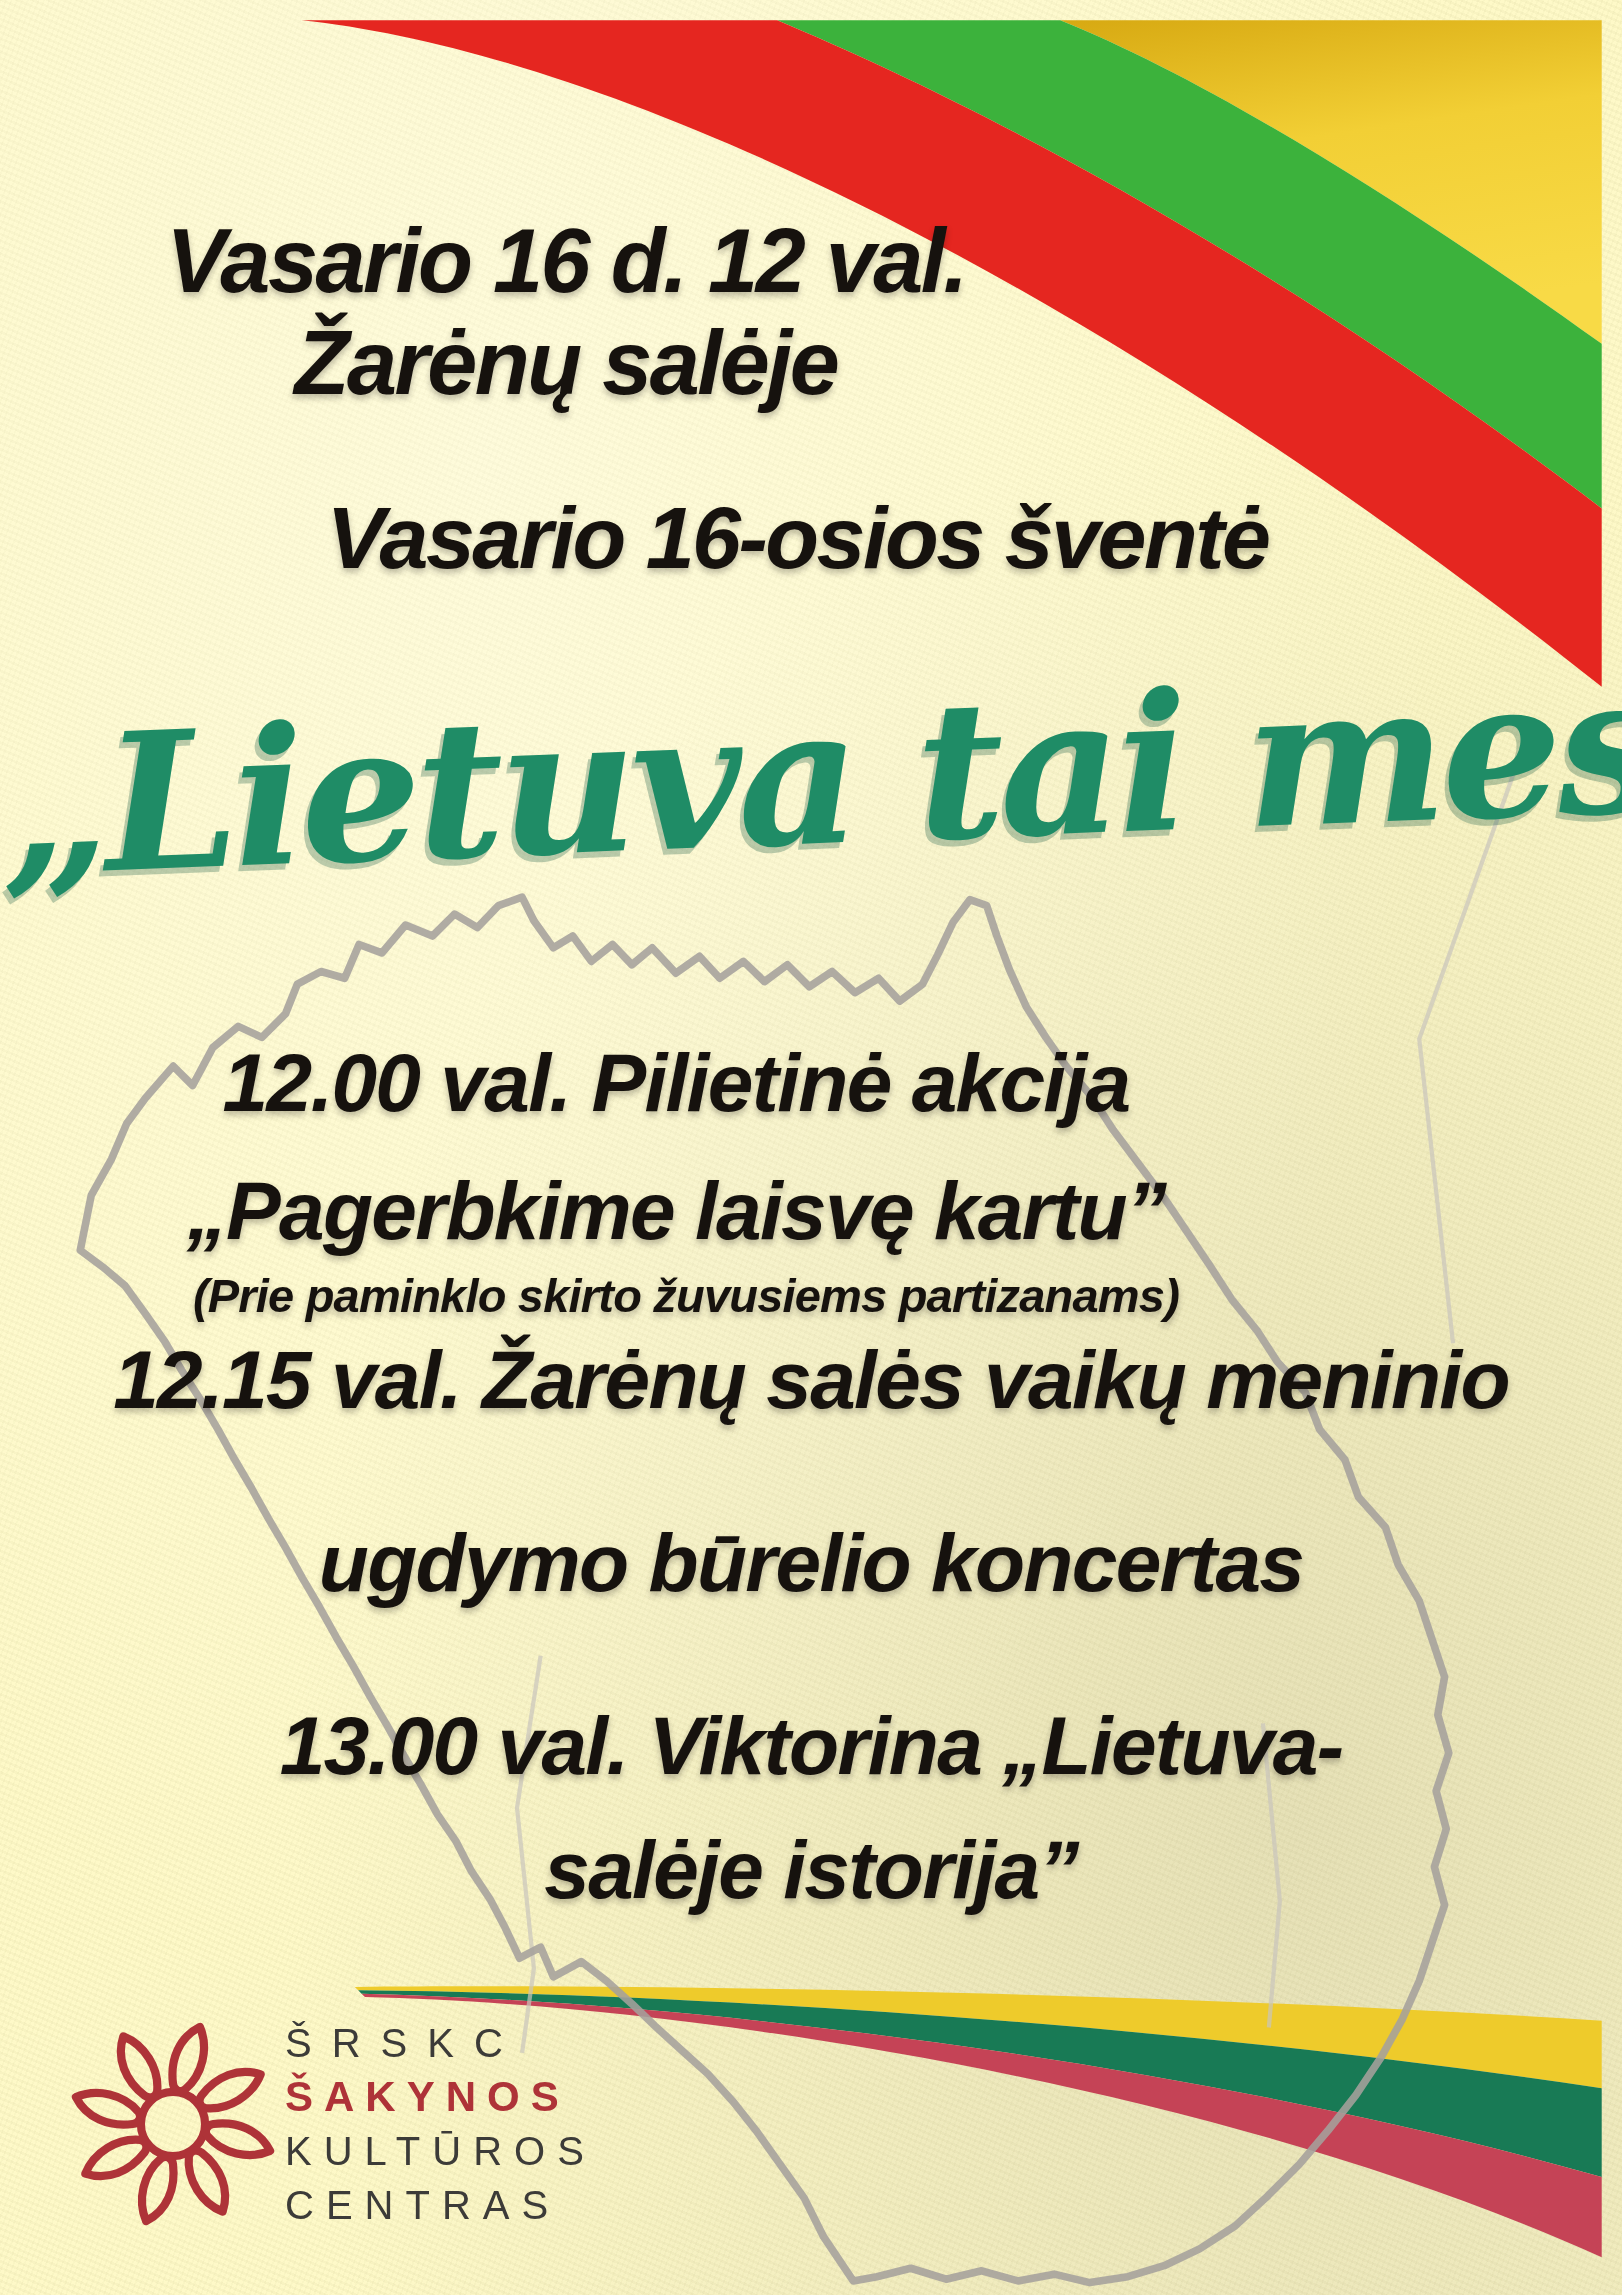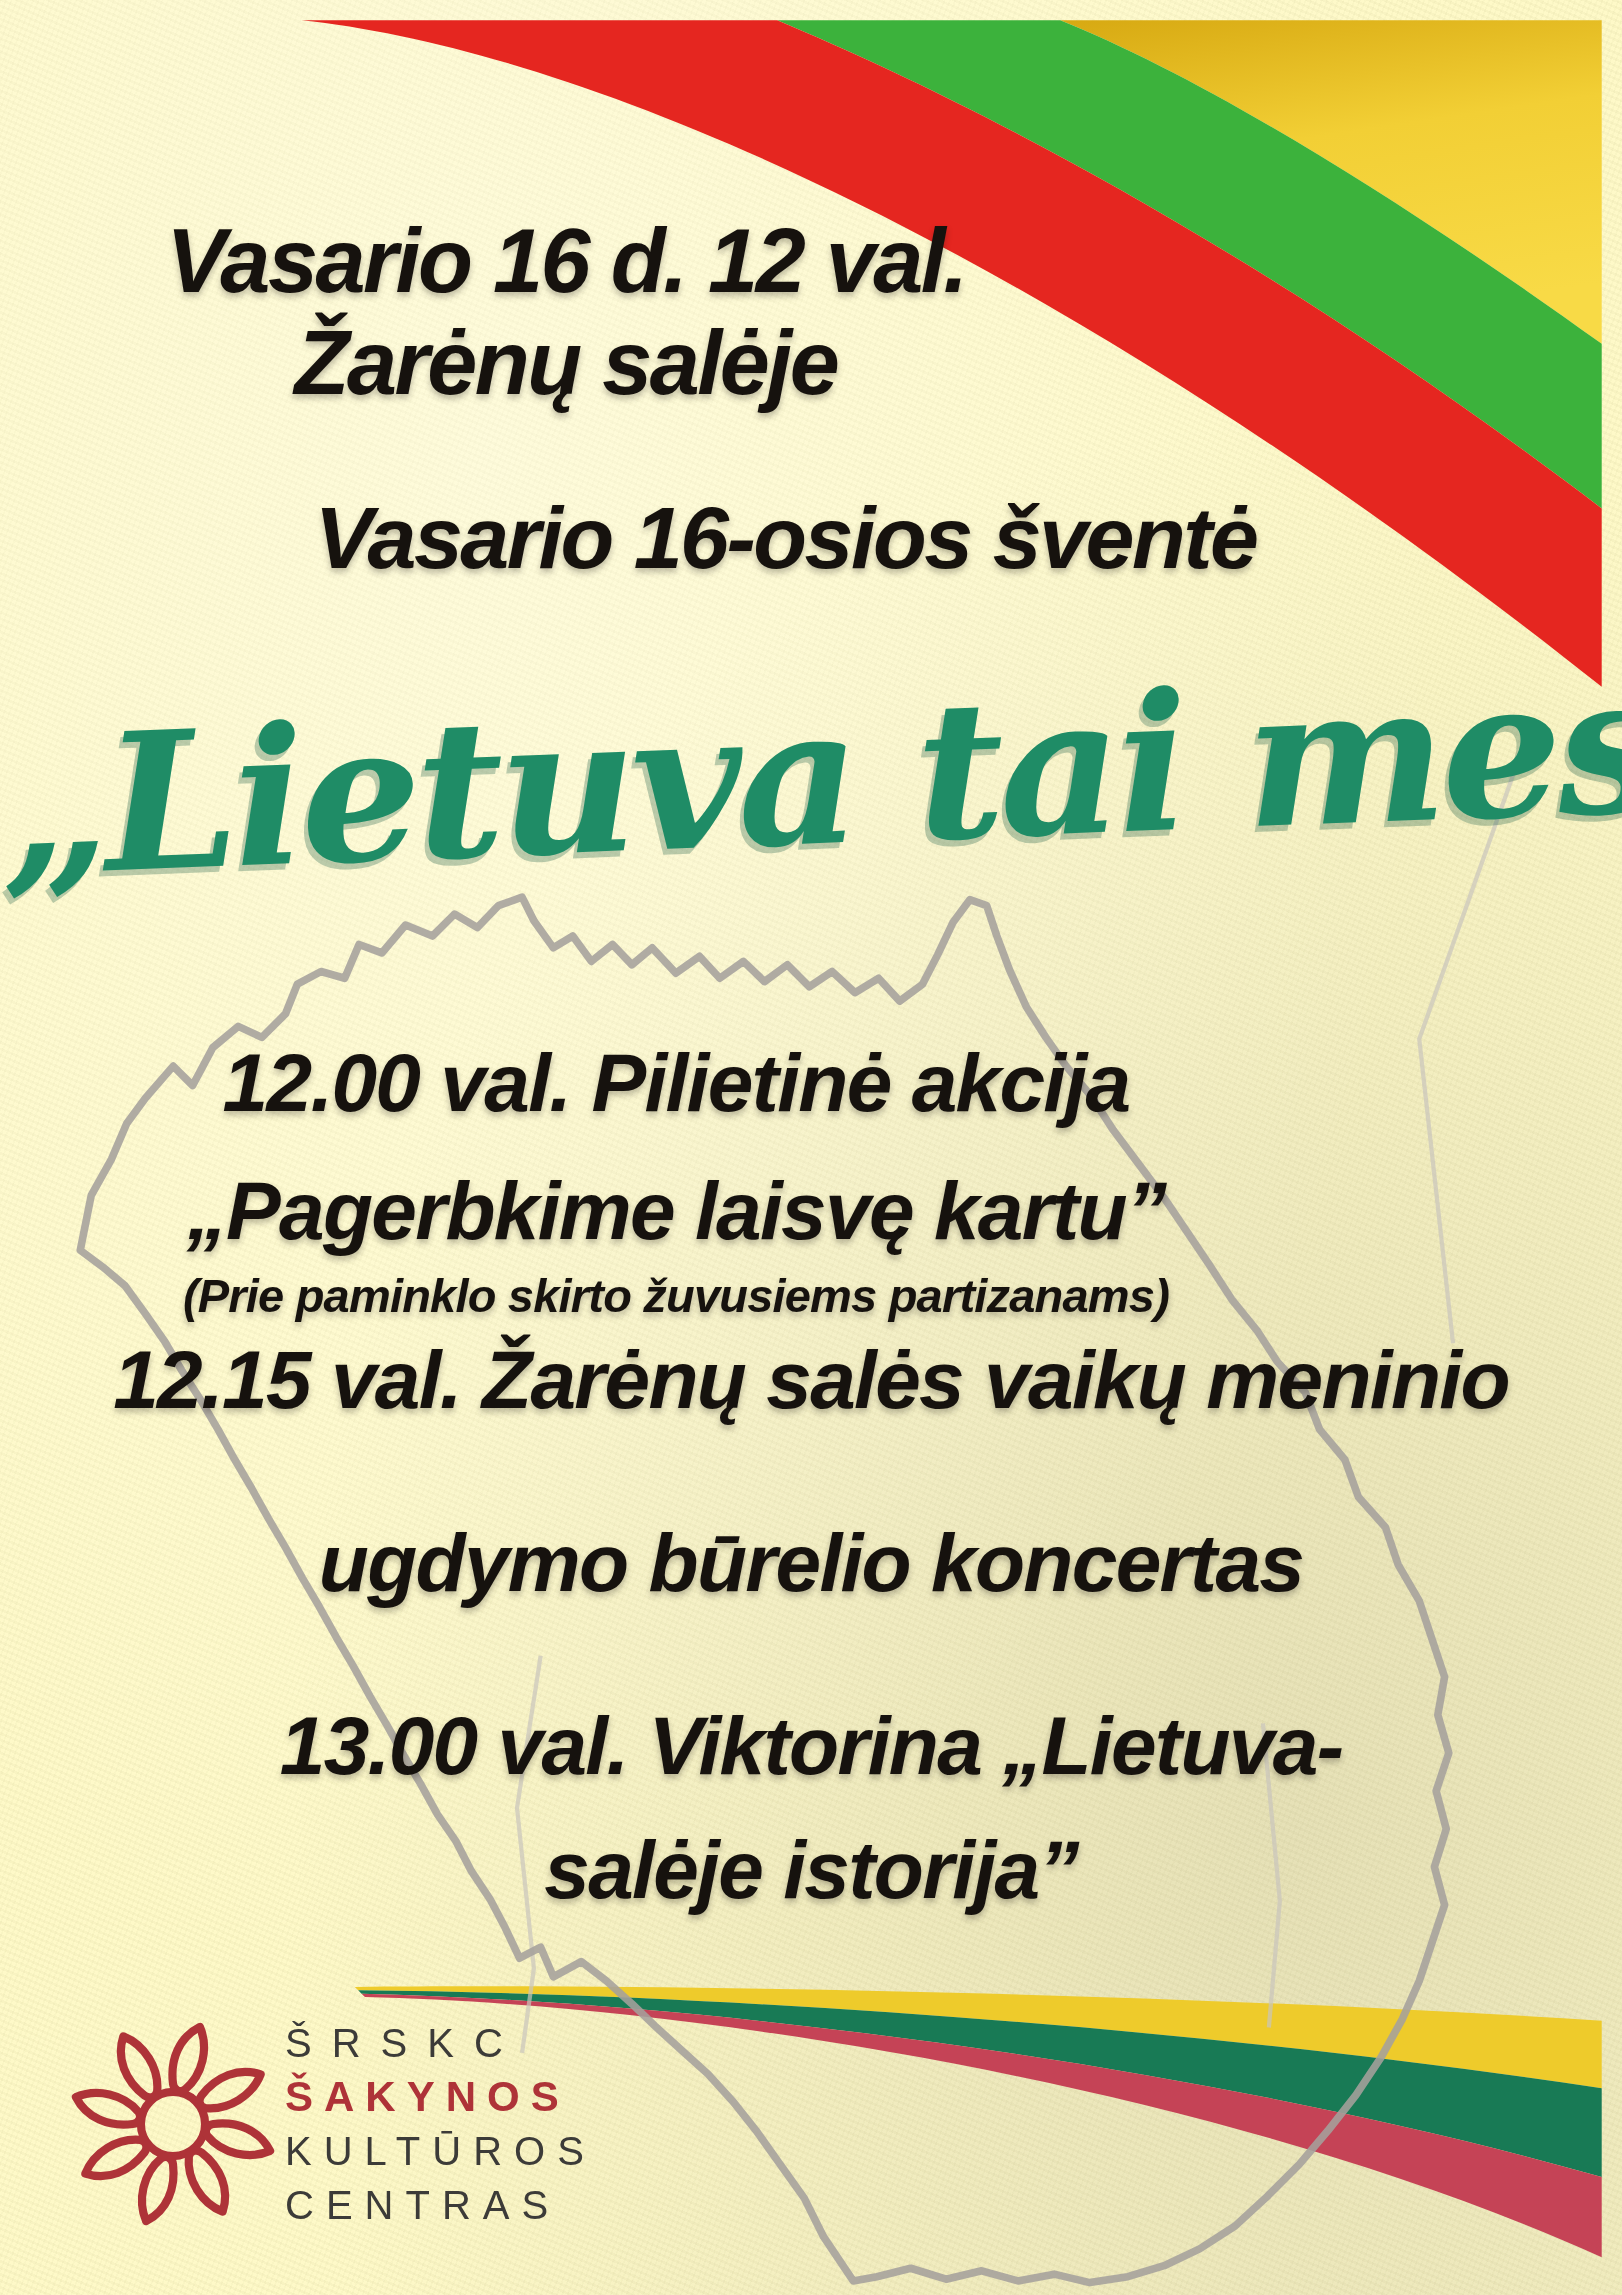--- a/index.html
+++ b/index.html
@@ -20,21 +20,21 @@
       repeating-linear-gradient(112deg, rgba(140,134,124,.04) 0 1.7px, rgba(255,255,255,.04) 1.7px 5px);
   }
   svg{display:block}
   .layer{position:absolute;inset:0;}
   #ribbons{z-index:1;}
   #mapline{z-index:2;}
   .txt{position:absolute;z-index:3;color:#16120e;font-style:italic;font-weight:700;
        line-height:1;white-space:nowrap;text-align:center;
        text-shadow:0 4.2px 6px rgba(30,25,20,.28);}
   .c1340{left:0;width:1132px;}
-  .c1850{left:4px;width:1563px;}
+  .c1850{left:16px;width:1563px;}
   .c1600{left:0;width:1352px;}
   .cfull{left:0;width:1622px;}
   #motto{
     position:absolute;z-index:3;left:0;top:669px;width:1419px;
     text-align:center;white-space:nowrap;
     font-family:"DejaVu Serif", serif;font-style:italic;font-weight:700;
     font-size:190px;color:#1f8c66;letter-spacing:-5px;
     transform:rotate(-2.2deg);
     text-shadow:-4.2px 6px 0 rgba(16,84,60,.28);
   }
@@ -43,21 +43,21 @@
     display:flex;align-items:center;
   }
   #logo .words{display:flex;flex-direction:column;}
   .logo-line{font-style:normal;line-height:54px;white-space:nowrap;}
   .logo-acronym{font-size:40px;color:#3c3b38;letter-spacing:20px;font-weight:400;}
   .logo-town{font-size:42px;color:#ae3338;letter-spacing:11px;font-weight:700;}
   .logo-rest{font-size:40px;color:#3c3b38;letter-spacing:12px;font-weight:400;}
   .fs106{font-size:90px;letter-spacing:-2.5px;line-height:1.13;}
   .fs104{font-size:88px;letter-spacing:-2.5px;}
   .fs97{font-size:82px;letter-spacing:-1.7px;}
-  .fs56{font-size:47px;letter-spacing:-0.8px;}
+  .fs56{font-size:47px;letter-spacing:-0.8px;padding-left:10px;}
 </style>
 </head>
 <body>
 
 <div id="poster">
 
   <div id="texture"></div>
 
   <svg id="ribbons" class="layer" viewBox="0 0 1920 2717">
     <defs>

